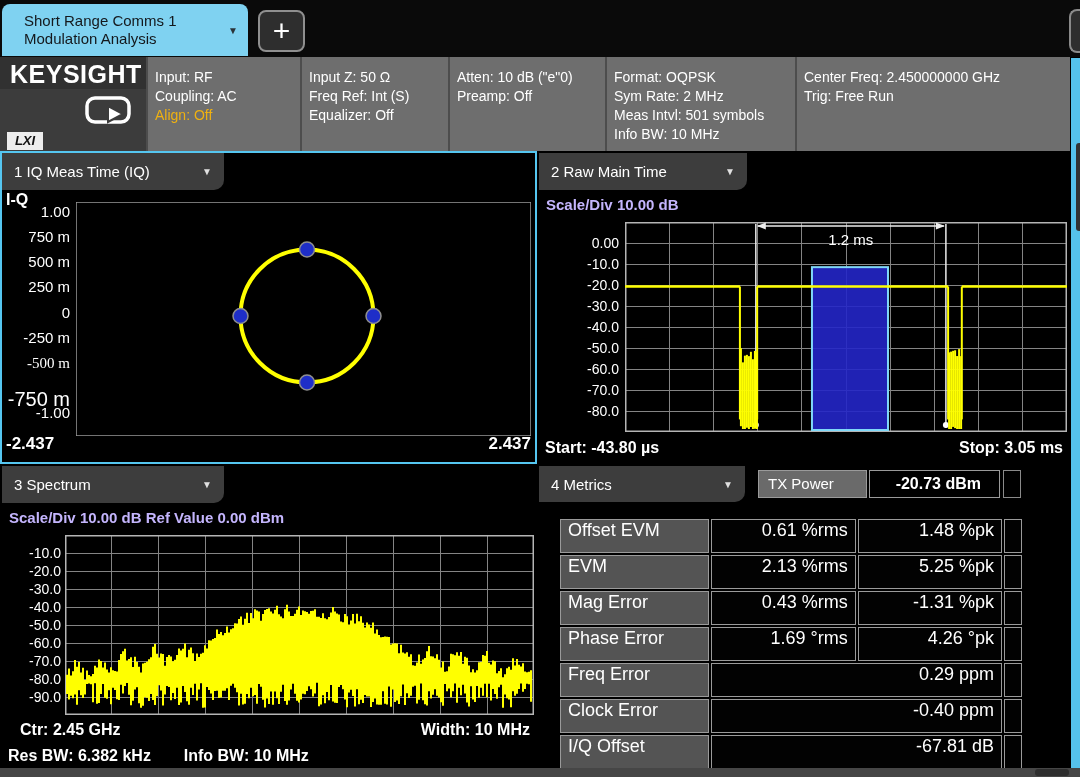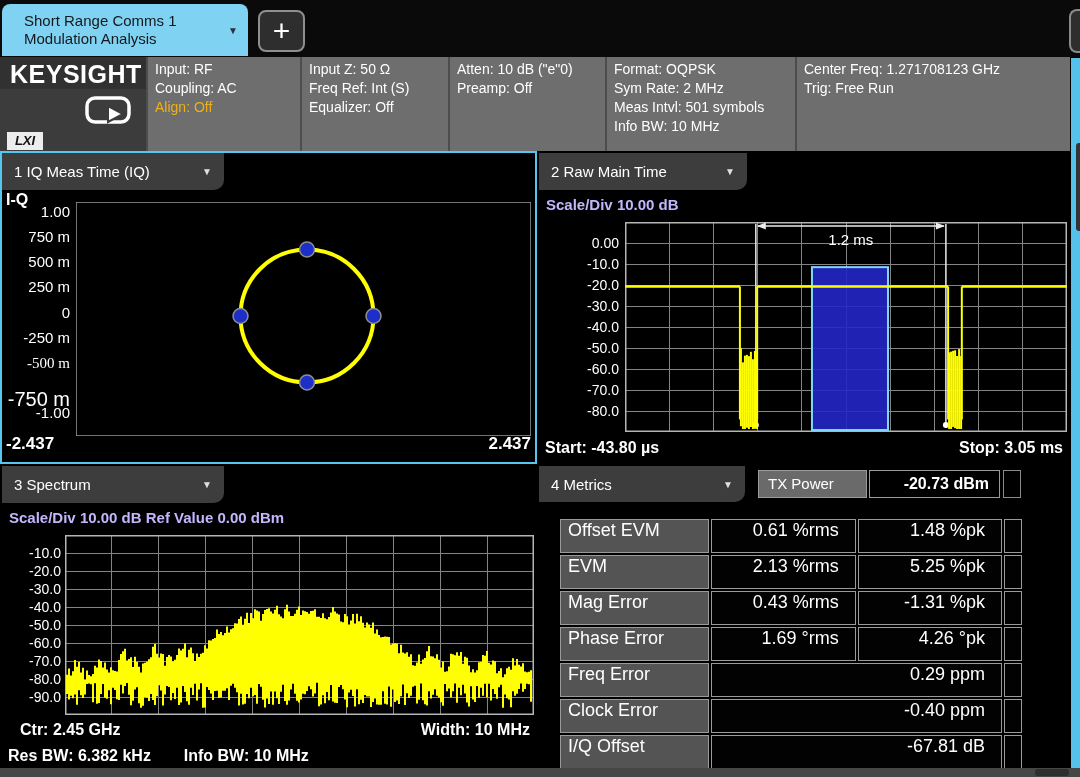--- a/index.html
+++ b/index.html
@@ -33,48 +33,48 @@
   #header{position:absolute;left:0;top:57px;width:1070px;height:94px;background:#6e6e6e;display:flex;}
   #logo-block{position:relative;width:146px;flex:0 0 146px;background:#3c3c3c;}
   #logo-top{height:32px;background:#313131;}
   #logo-text{font-size:25px;font-weight:bold;color:#fff;padding:3px 0 0 10px;letter-spacing:0.5px;}
   #mirror-icon{position:absolute;left:84px;top:38px;}
   #lxi-badge{
     position:absolute;left:7px;top:75px;width:36px;height:18px;background:#ededed;
     color:#111;font-style:italic;font-weight:bold;font-size:13px;text-align:center;line-height:18px;
   }
   #header-cols{display:flex;flex:1;}
-  .hcol{border-left:2px solid #4d4d4d;padding:3px 0 0 7px;box-sizing:border-box;font-size:14px;line-height:19px;color:#fff;}
+  .hcol{border-left:2px solid #4d4d4d;padding:11px 0 0 7px;box-sizing:border-box;font-size:14px;line-height:19px;color:#fff;}
   .hcol .hl{color:#efb111;}
   
   .panel{position:absolute;background:#000;}
   #panel-iq{left:2px;top:153px;width:533px;height:309px;box-shadow:0 0 0 2px #55c6f0;}
   #panel-rawtime{left:539px;top:153px;width:530px;height:309px;}
   #panel-spectrum{left:2px;top:466px;width:533px;height:300px;}
   #panel-metrics{left:539px;top:466px;width:530px;height:300px;}
   .title-box{
     position:absolute;left:0;top:0;height:37px;background:#3d3d3d;
     border-radius:0 0 10px 0;display:flex;align-items:center;
     color:#fff;font-size:15px;padding:0 12px;box-sizing:border-box;
   }
   .title-caret{margin-left:auto;font-size:10px;color:#e0e0e0;padding-left:14px;}
   .scale-line{position:absolute;left:7px;top:43px;font-weight:bold;font-size:15px;color:#c4b5fd;white-space:nowrap;}
   .ytick{position:absolute;text-align:right;color:#fff;font-size:14px;line-height:18px;}
   .axis-bottom{position:absolute;font-weight:bold;font-size:16px;color:#fff;white-space:nowrap;}
   
   #tx-label{position:absolute;left:219px;top:4px;width:109px;height:28px;background:#6a6a6a;border:1px solid #9a9a9a;
     box-sizing:border-box;font-size:15px;line-height:26px;padding-left:9px;}
   #tx-value{position:absolute;left:330px;top:4px;width:131px;height:28px;background:#000;border:1px solid #9a9a9a;
-    box-sizing:border-box;font-size:16px;font-weight:bold;line-height:26px;text-align:right;padding-right:10px;}
+    box-sizing:border-box;font-size:16px;font-weight:bold;line-height:26px;text-align:right;padding-right:18px;}
   #tx-trail{position:absolute;left:464px;top:4px;width:18px;height:28px;background:#000;border:1px solid #8a8a8a;box-sizing:border-box;}
   #metrics-table{position:absolute;left:21px;top:53px;width:462px;}
   .mrow{display:flex;margin-bottom:2px;}
   .mcell{box-sizing:border-box;height:34px;font-size:18px;line-height:20px;border:1px solid #9a9a9a;}
   .mlabel{width:150px;background:#545454;padding-left:7px;color:#fff;}
-  .mval{width:145px;margin-left:2px;background:#020202;text-align:right;padding-right:16px;color:#fff;}
+  .mval{width:145px;margin-left:2px;background:#020202;text-align:right;padding-right:7px;color:#fff;}
   .mval.merged{width:292px;}
   .mtrail{width:18px;margin-left:2px;background:#020202;}
   
   #right-strip{position:absolute;left:1071px;top:58px;width:9px;height:719px;background:#55c2ec;}
   #right-strip-btn{position:absolute;left:5px;top:85px;width:4px;height:88px;background:#333;border-radius:3px 0 0 3px;}
   #bottom-strip{position:absolute;left:0;top:768px;width:1080px;height:9px;background:#464646;}
   #bottom-notch{position:absolute;left:1035px;top:1px;width:34px;height:7px;background:#2e2e2e;border-radius:3px;}
 </style>
 </head>
 <body>
@@ -119,21 +119,21 @@
           <div>Atten: 10 dB ("e"0)</div>
           <div>Preamp: Off</div>
         </div>
         <div class="hcol" style="flex: 0 0 190px;">
           <div>Format: OQPSK</div>
           <div>Sym Rate: 2 MHz</div>
           <div>Meas Intvl: 501 symbols</div>
           <div>Info BW: 10 MHz</div>
         </div>
         <div class="hcol" style="flex: 0 0 268px;">
-          <div>Center Freq: 1.271708123 GHz</div>
+          <div>Center Freq: 2.450000000 GHz</div>
           <div>Trig: Free Run</div>
         </div>
       </div>
   </div>
 
   <div id="panel-iq" class="panel">
     <div class="title-box" style="width:222px">
       <span>1 IQ Meas Time (IQ)</span>
       <span class="title-caret">▼</span>
     </div>

